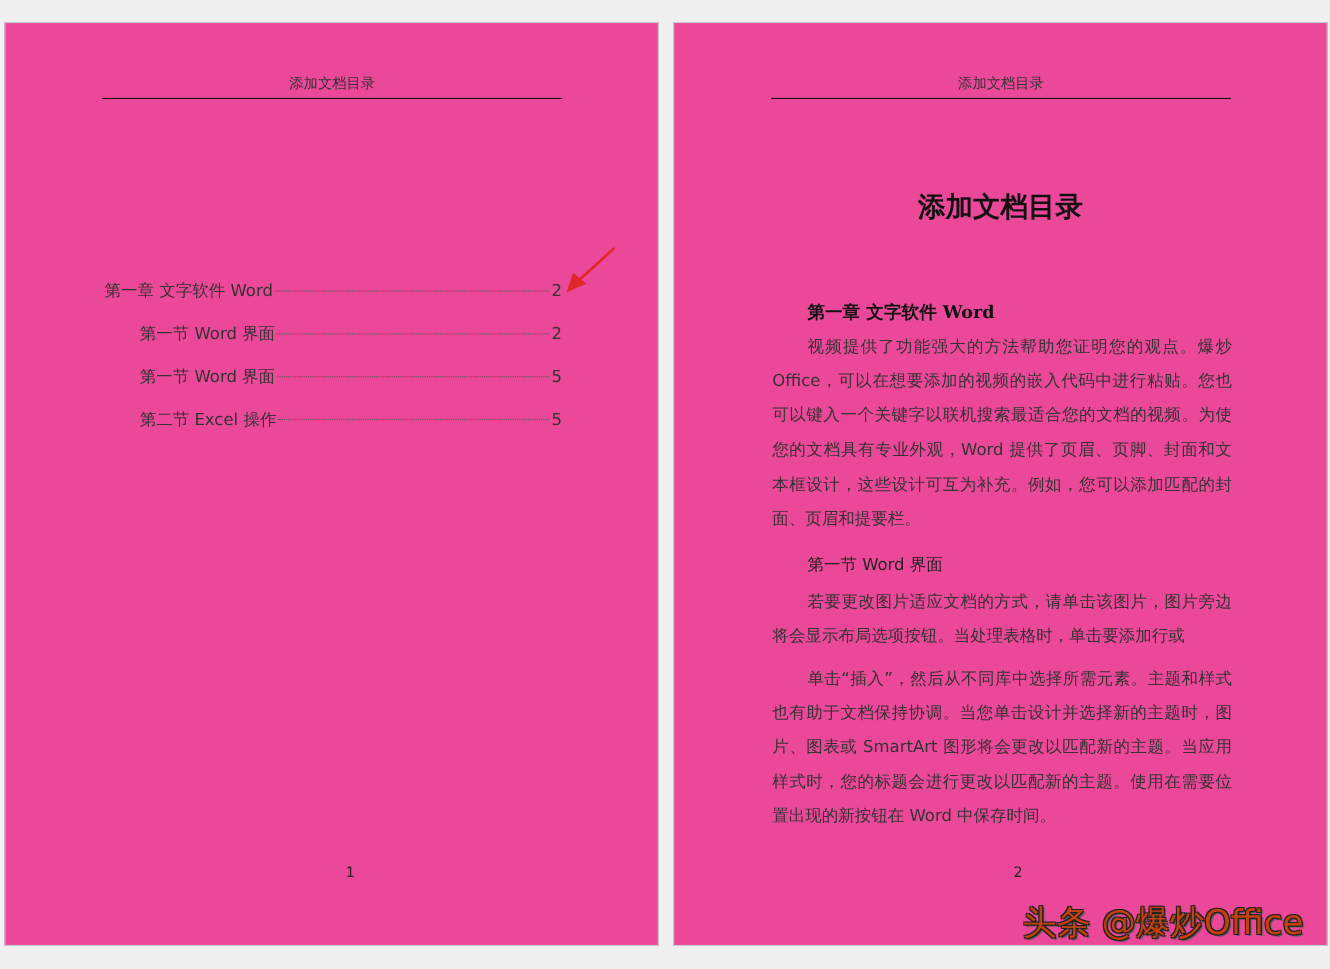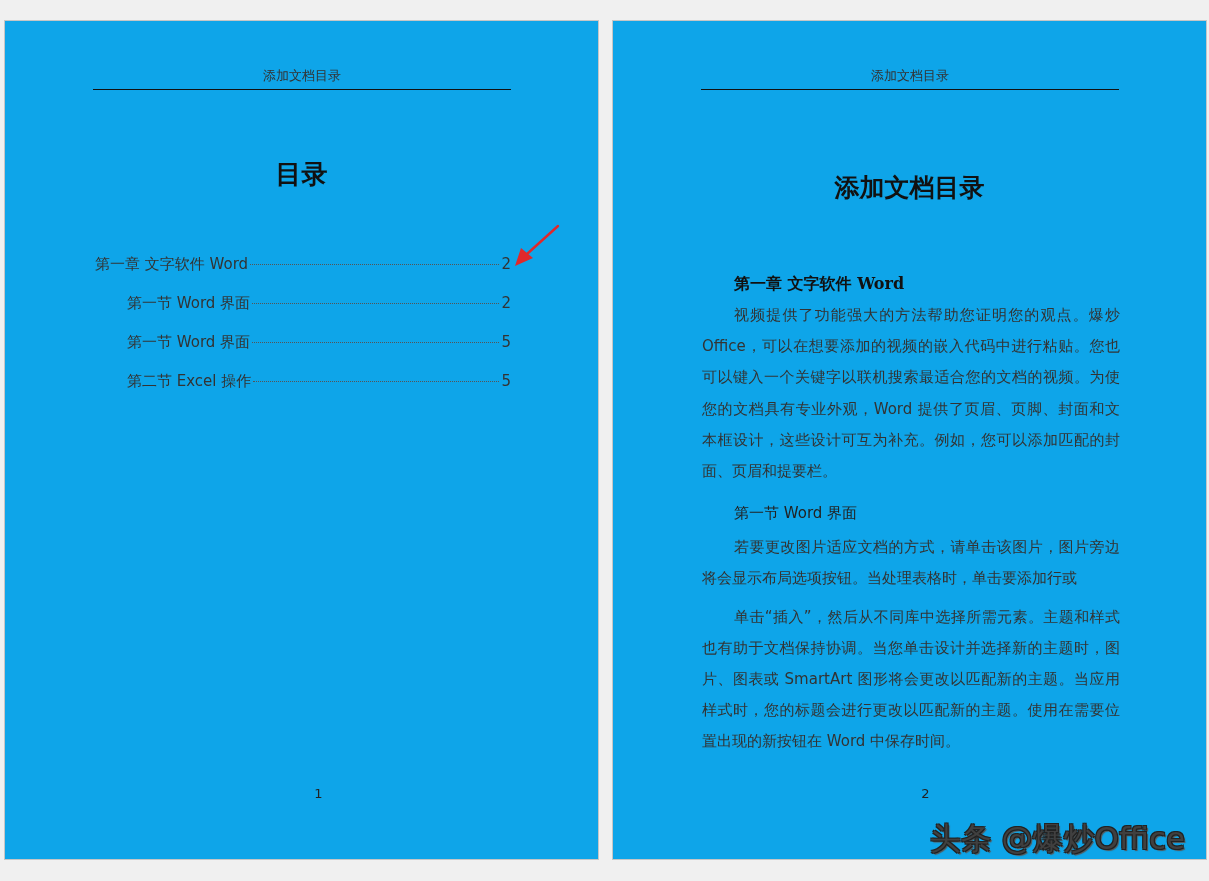--- a/index.html
+++ b/index.html
@@ -3,21 +3,21 @@
   <meta charset="utf-8">
   <style>
     html, body { margin: 0; padding: 0; }
     body {
       width: 1209px; height: 881px; position: relative; overflow: hidden;
       background: #f0f0f0;
       font-family: "DejaVu Sans", "Liberation Sans", sans-serif;
       color: #222;
     }
     .page {
-      position: absolute; top: 20px; height: 840px; background: #0ea5e9;
+      position: absolute; top: 20px; height: 840px; background: #ec4899;
       border: 1px solid #c6c6c6; box-sizing: border-box;
     }
     #page1 { left: 4px; width: 595px; }
     #page2 { left: 612px; width: 595px; }
 
     .header-text {
       position: absolute; top: 46px; left: 88px; width: 418px;
       text-align: center; font-size: 13px; color: #333;
     }
     .header-rule {
@@ -63,33 +63,32 @@
     }
     .heading-2 {
       font-size: 15px; color: #222; padding-left: 32px; height: 38px; line-height: 38px;
     }
     .para {
       font-size: 15px; line-height: 31.2px; color: #333; text-indent: 32px;
       margin: 0 0 7px 0; text-align: justify;
     }
 
     .watermark {
-      position: absolute; right: 24px; top: 818px; font-size: 31px; color: #404040;
+      position: absolute; right: 24px; top: 818px; font-size: 31px; color: #c2410c;
       font-family: "DejaVu Sans", "Liberation Sans", sans-serif;
       text-shadow: -1px -1px 0 #222, 1px -1px 0 #222, -1px 1px 0 #222, 1px 1px 0 #222, 2px 2px 1px #555;
       letter-spacing: 0px;
     }
   </style>
 </head>
 <body>
 
 <div class="page" id="page1">
   <div class="header-text">添加文档目录</div>
   <div class="header-rule"></div>
-  <div class="toc-title">目录</div>
 
   <div class="toc-list">
     <div class="toc-entry level-1">
       <span class="toc-label">第一章  文字软件 Word</span>
       <span class="toc-leader"></span>
       <span class="toc-page">2</span>
     </div>
     <div class="toc-entry level-2">
       <span class="toc-label">第一节  Word 界面</span>
       <span class="toc-leader"></span>

